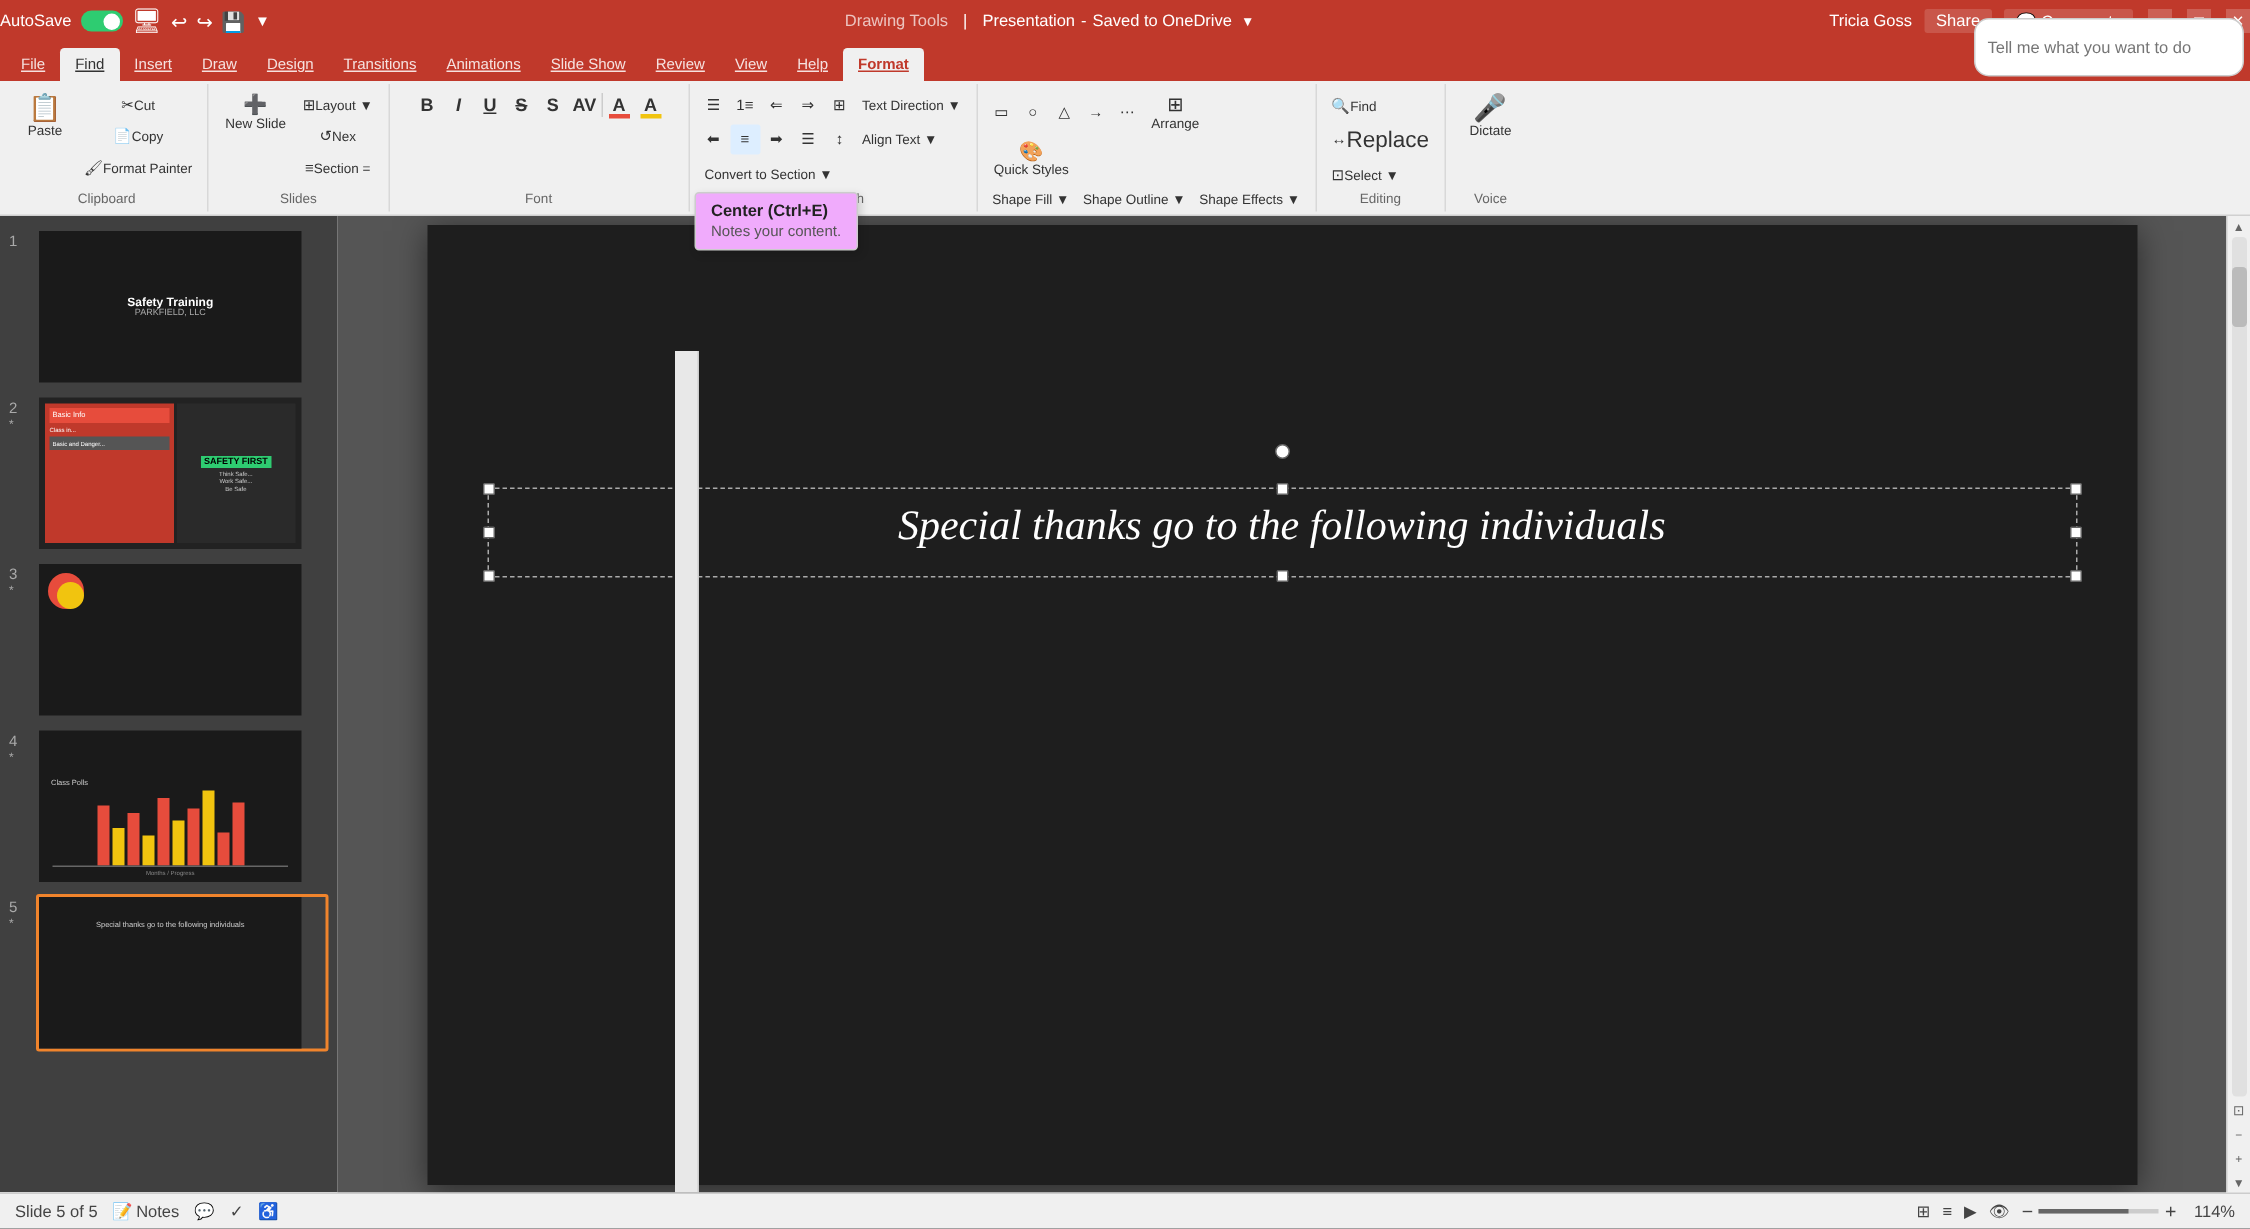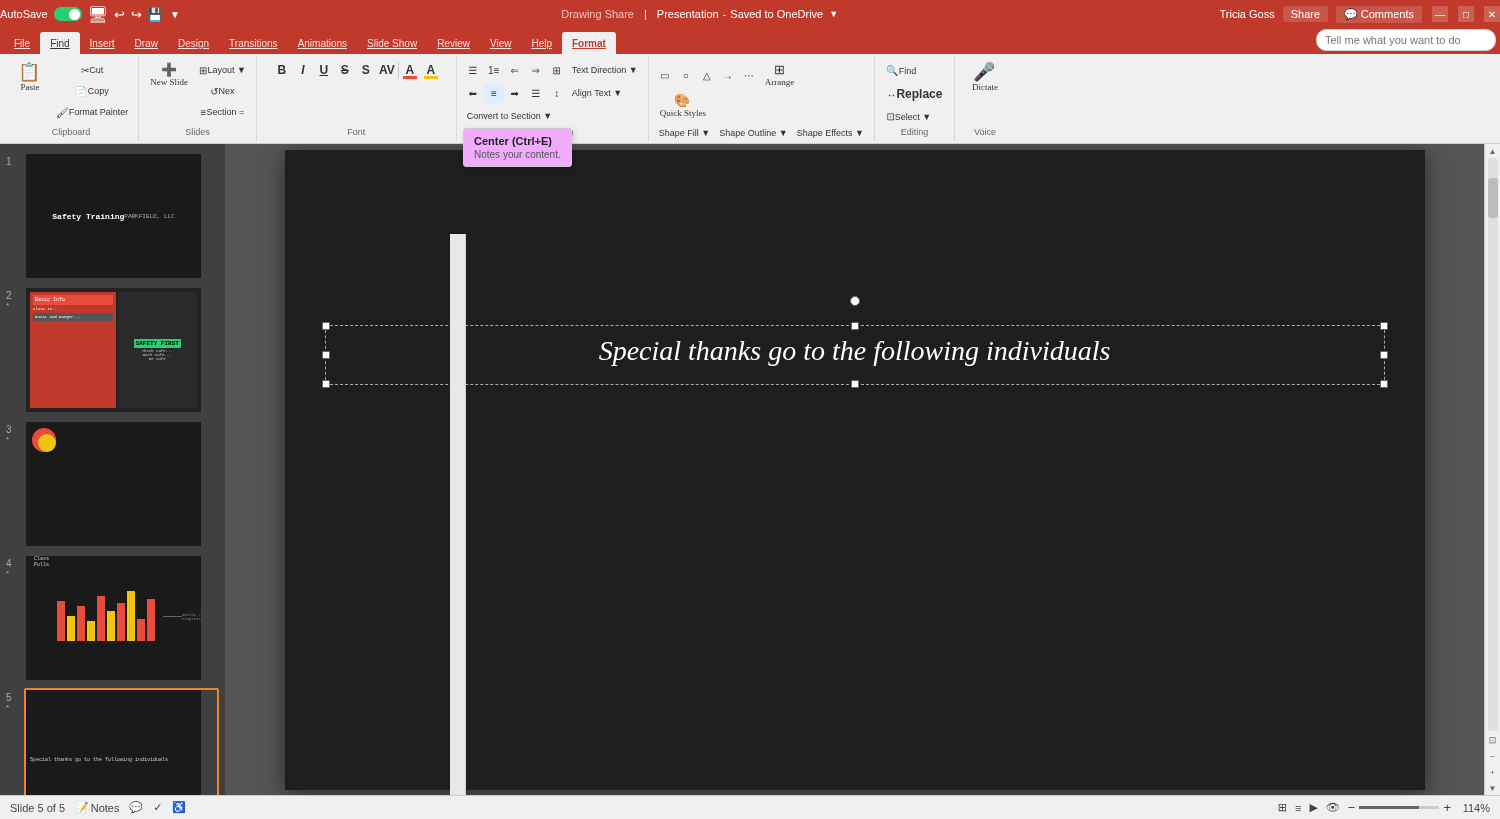--- a/index.html
+++ b/index.html
@@ -98,21 +98,21 @@
       padding: 3px 5px;
       cursor: pointer;
       border-radius: 3px;
       font-size: 10px;
       color: #333;
       min-width: 32px;
       gap: 1px;
     }
     .ribbon-btn .icon { font-size: 18px; line-height: 1; }
     .ribbon-btn .icon-sm { font-size: 13px; line-height: 1; }
-    .ribbon-btn-label { font-size: 9px; white-space: nowrap; font-family: Liberation Serif, serif; }
+    .ribbon-btn-label { font-size: 9px; white-space: nowrap; }
     .small-btn {
       display: flex; align-items: center; justify-content: center;
       padding: 2px 4px; cursor: pointer; border-radius: 2px;
       font-size: 10px; color: #333; min-width: 20px; height: 20px;
     }
 
     
     .font-select {
       height: 22px;
       border: 1px solid #b0b0b0;
@@ -191,31 +191,30 @@
     }
     .slide-asterisk { color: #aaa; font-size: 8px; }
     .thumb-container {
       flex: 1;
       border: 2px solid transparent;
       border-radius: 2px;
     }
     .thumb-container.active { border-color: #f0842c; }
     .thumb {
       width: 175px;
-      height: 124px;
+      height: 101px;
       background: #2a2a2a;
       display: flex;
-      flex-direction: row;
+      flex-direction: column;
       align-items: center;
       justify-content: center;
       font-size: 9px;
       color: white;
       position: relative;
       overflow: hidden;
-      font-family: Liberation Mono, monospace;
     }
 
     
     .thumb-1 { background: #1a1a1a; }
     .thumb-1 .slide-title-text { font-size: 8px; font-weight: bold; color: white; text-align: center; }
     .thumb-1 .slide-subtitle { font-size: 6px; color: #aaa; }
 
     
     .thumb-2 { background: #222; }
 
@@ -307,21 +306,21 @@
     }
     .status-left { display: flex; align-items: center; gap: 10px; }
     .status-right { display: flex; align-items: center; gap: 8px; }
     .ribbon-col { display: flex; flex-direction: column; gap: 1px; }
     .ribbon-row { display: flex; align-items: center; gap: 1px; }
 
     .color-bar-red { width: 14px; height: 3px; background: #e74c3c; }
     .color-bar-yellow { width: 14px; height: 3px; background: #f1c40f; }
 
     .search-bar {
-      height: 22px;
+      height: 39px;
       border: 1px solid #ccc;
       border-radius: 10px;
       padding: 0 8px;
       font-size: 11px;
       width: 180px;
       background: white;
     }
 
     
     .thumb2-inner { display: flex; gap: 2px; padding: 4px; width: 100%; height: 100%; }
@@ -350,21 +349,21 @@
     <div class="autosave-toggle">
       <div class="autosave-toggle-knob"></div>
     </div>
     <span style="font-size:16px;">🖥</span>
     <span style="font-size:13px; cursor:pointer;">↩</span>
     <span style="font-size:13px; cursor:pointer;">↪</span>
     <span style="font-size:13px; cursor:pointer;">💾</span>
     <span style="font-size:10px; cursor:pointer;">▼</span>
   </div>
   <div class="title-bar-center">
-    <span style="color:rgba(255,255,255,0.7);">Drawing Share</span>
+    <span style="color:rgba(255,255,255,0.7);">Drawing Tools</span>
     <span style="margin:0 6px;">|</span>
     <span>Presentation</span>
     <span> - </span>
     <span>Saved to OneDrive</span>
     <span style="font-size:9px; cursor:pointer; margin-left:2px;">▼</span>
   </div>
   <div class="title-bar-right">
     <span>Tricia Goss</span>
     <span style="cursor:pointer; background:rgba(255,255,255,0.15); padding:2px 8px; border-radius:2px;">Share</span>
     <span style="cursor:pointer; background:rgba(255,255,255,0.15); padding:2px 8px; border-radius:2px;">💬 Comments</span>
@@ -501,21 +500,21 @@
         <div class="small-btn" style="font-size:9px;">Shape Outline ▼</div>
         <div class="small-btn" style="font-size:9px;">Shape Effects ▼</div>
       </div>
     </div>
     <div class="ribbon-group-label">Drawing</div>
   </div>
 
   <div class="ribbon-group" style="min-width:80px;">
     <div class="ribbon-group-content" style="flex-direction:column; gap:3px; justify-content:center;">
       <div class="small-btn">🔍 <span style="font-size:9px;">Find</span></div>
-      <div class="small-btn">↔ <span style="font-size:12px;font-weight:bold;">Replace</span></div>
+      <div class="small-btn">↔ <span style="font-size:15px;">Replace</span></div>
       <div class="small-btn">⊡ <span style="font-size:9px;">Select ▼</span></div>
     </div>
     <div class="ribbon-group-label">Editing</div>
   </div>
 
   <div class="ribbon-group" style="min-width:60px; border-right:none;">
     <div class="ribbon-group-content">
       <div class="ribbon-btn">
         <span class="icon">🎤</span>
         <span class="ribbon-btn-label">Dictate</span>

